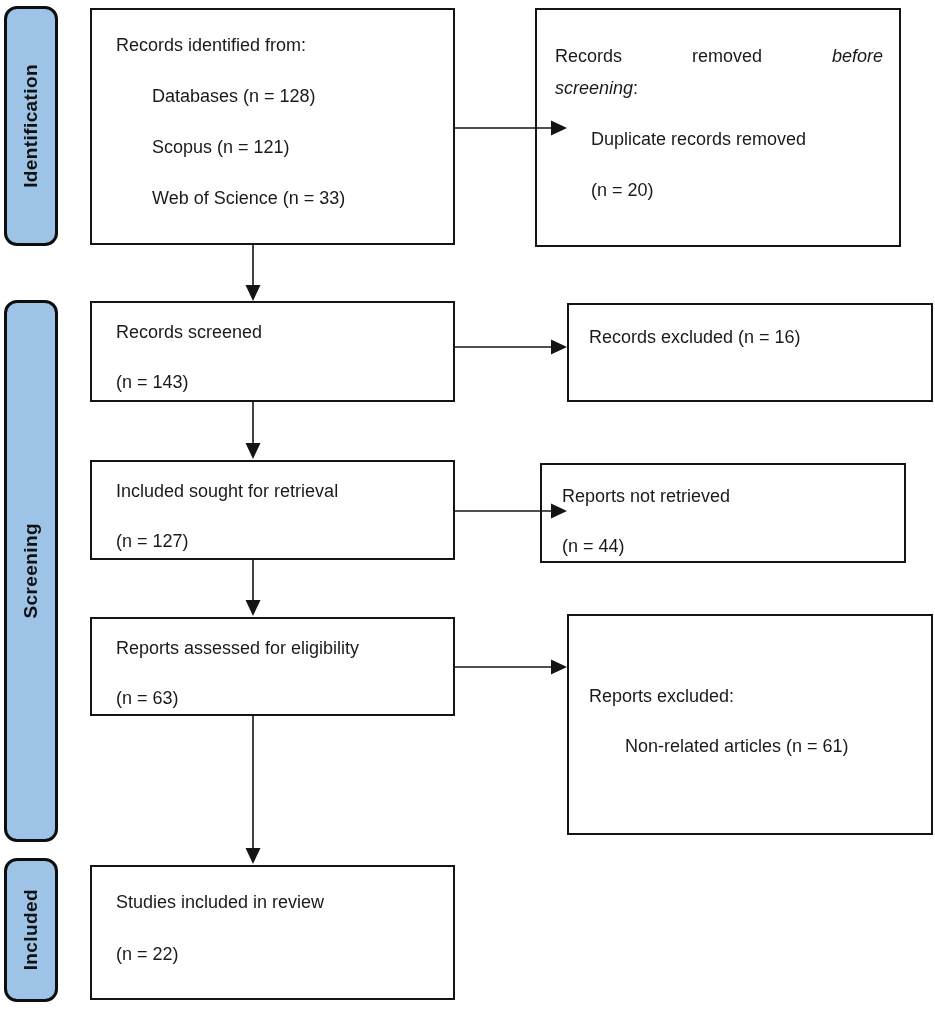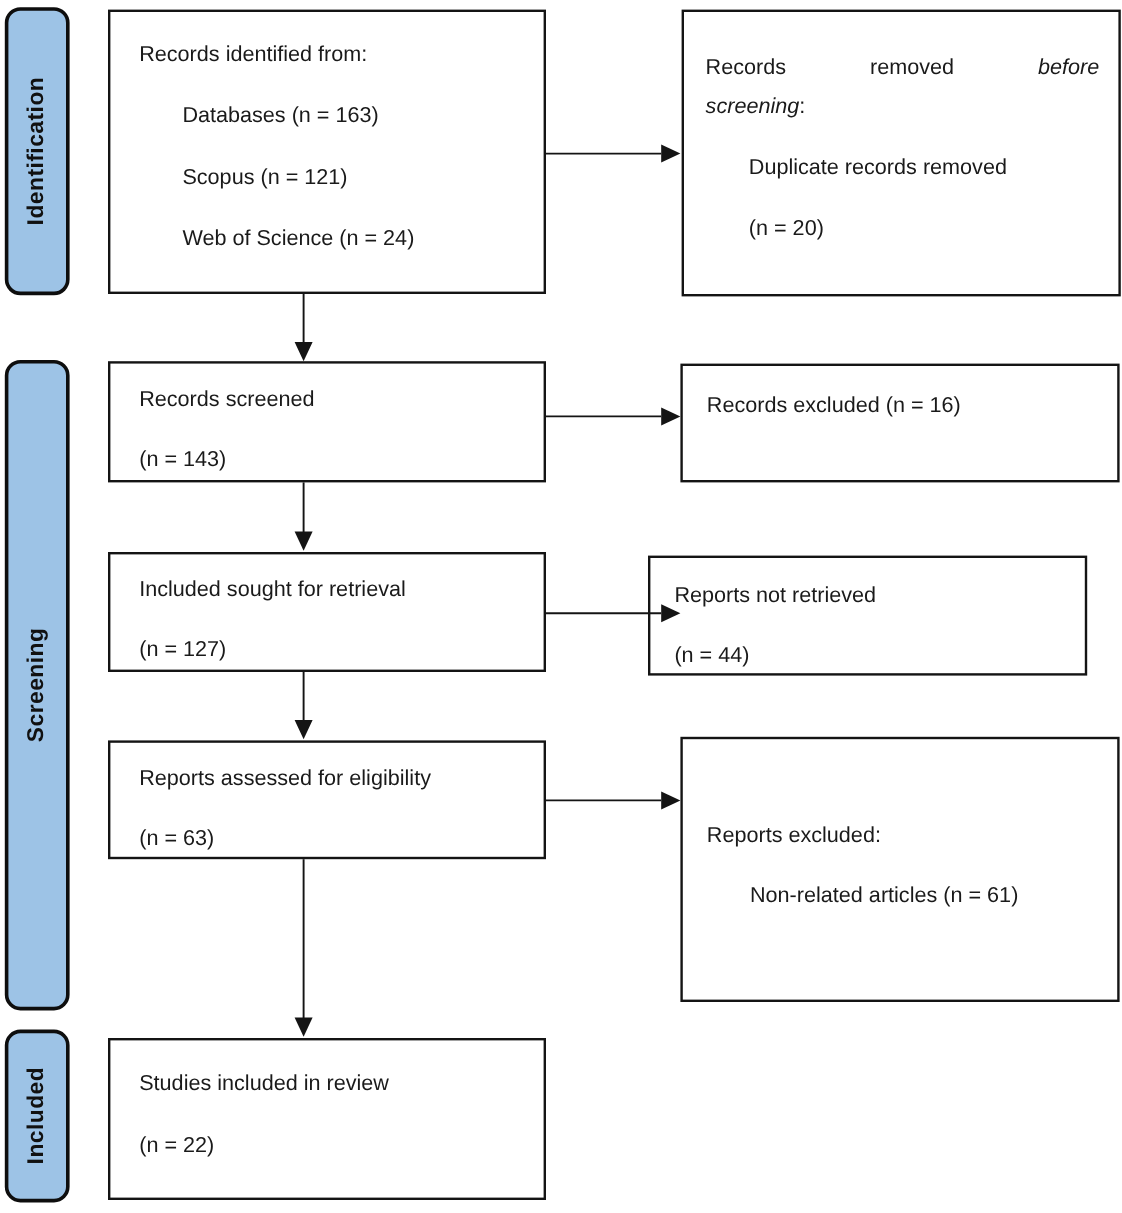--- a/index.html
+++ b/index.html
@@ -61,21 +61,21 @@
   #box-sought     { left: 90px; top: 460px; width: 365px; height: 100px; padding: 18px 18px 0 24px; }
   #box-sought .line     { margin-bottom: 28px; }
 
   #box-assessed   { left: 90px; top: 617px; width: 365px; height: 99px;  padding: 18px 18px 0 24px; }
   #box-assessed .line   { margin-bottom: 28px; }
 
   #box-included   { left: 90px; top: 865px; width: 365px; height: 135px; padding: 24px 18px 0 24px; }
   #box-included .line   { margin-bottom: 30px; }
 
   
-  #box-removed        { left: 568px; top: 8px;   width: 366px; height: 239px; padding: 30px 16px 0 18px; }
+  #box-removed        { left: 535px; top: 8px;   width: 366px; height: 239px; padding: 30px 16px 0 18px; }
   #box-removed .justify-line { display: flex; justify-content: space-between; line-height: 32px; }
   #box-removed .line2 { line-height: 32px; margin-bottom: 24px; }
   #box-removed .item  { margin-left: 36px; margin-bottom: 29px; }
   #box-removed .count { margin-left: 36px; }
 
   #box-excluded-records { left: 567px; top: 303px; width: 366px; height: 99px;  padding: 21px 16px 0 20px; }
 
   #box-not-retrieved    { left: 540px; top: 463px; width: 366px; height: 100px; padding: 20px 16px 0 20px; }
   #box-not-retrieved .line { margin-bottom: 28px; }
 
@@ -101,23 +101,23 @@
   </div>
   <div class="stage" id="stage-screening">
     <span class="vtext">Screening</span>
   </div>
   <div class="stage" id="stage-included">
     <span class="vtext">Included</span>
   </div>
 
   <div class="box" id="box-identified">
     <div class="line">Records identified from:</div>
-    <div class="line indent">Databases (n = 163)</div>
+    <div class="line indent">Databases (n = 128)</div>
     <div class="line indent">Scopus (n = 121)</div>
-    <div class="line indent">Web of Science (n = 24)</div>
+    <div class="line indent">Web of Science (n = 33)</div>
   </div>
 
   <div class="box" id="box-screened">
     <div class="line">Records screened</div>
     <div class="line">(n = 143)</div>
   </div>
 
   <div class="box" id="box-sought">
     <div class="line">Included sought for retrieval</div>
     <div class="line">(n = 127)</div>

